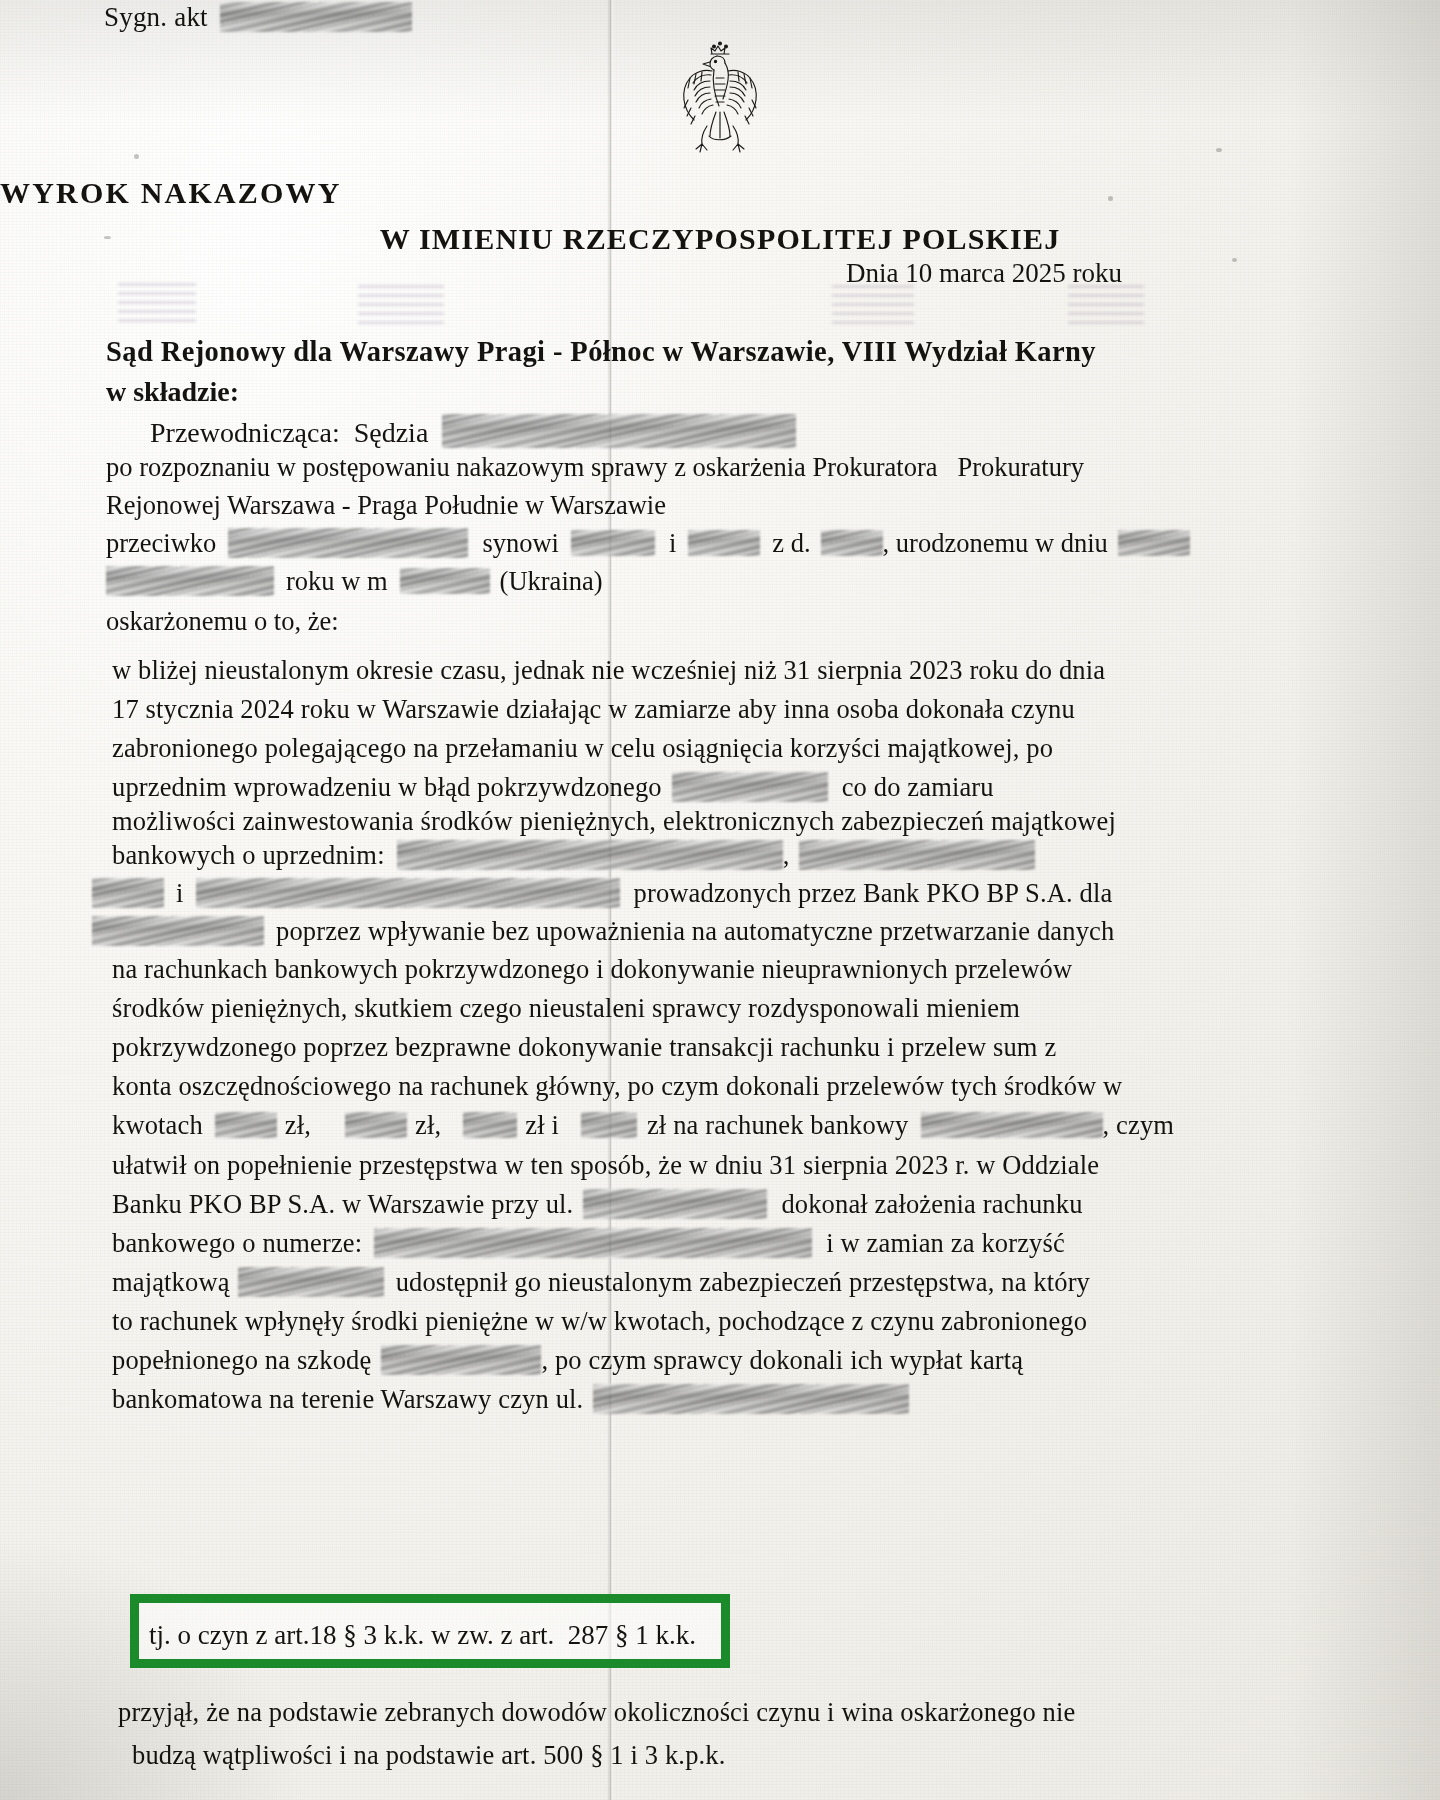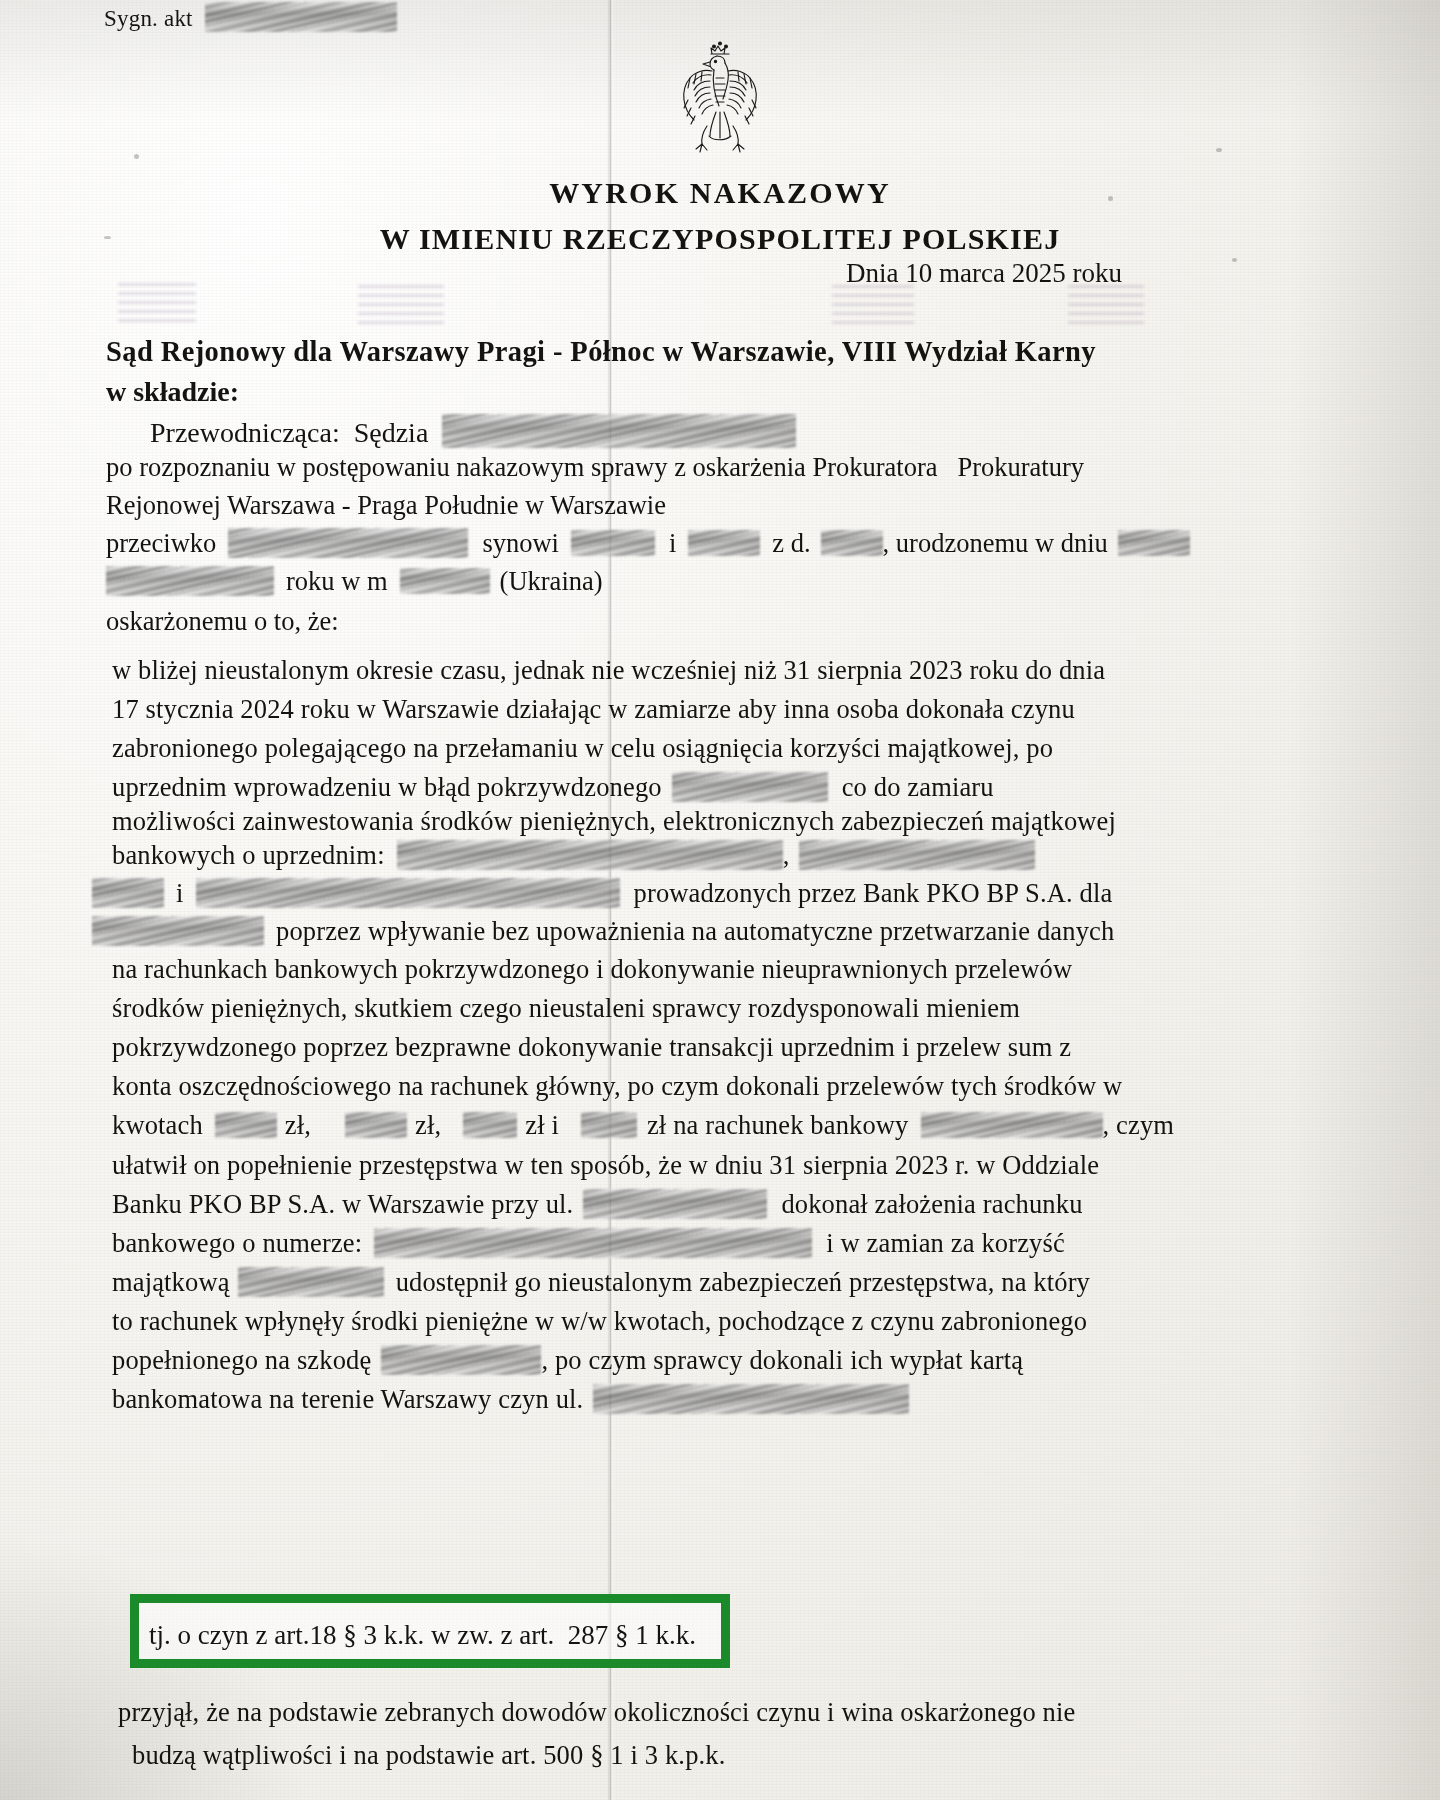--- a/index.html
+++ b/index.html
@@ -54,23 +54,23 @@
     position:absolute;inset:0;
     color:#14130f;
     z-index:4;
   }
   .ln{
     position:absolute;
     white-space:pre;
     line-height:1;
     font-family:"Liberation Serif","DejaVu Serif",serif;
   }
-  .sygn{ left:104px; top:2px; font-size:23px; letter-spacing:.2px;}
+  .sygn{ left:104px; top:2px; font-size:27px; letter-spacing:.2px;}
   .title1{
-    left:0;right:0;top:178px;text-align:center;
+    left:0;right:0;top:178px;
     font-size:30px;font-weight:700;letter-spacing:2.2px;
     white-space:normal;
   }
   .title2{
     left:0;right:0;top:224px;text-align:center;
     font-size:30px;font-weight:700;letter-spacing:1.2px;
     white-space:normal;
   }
   .datebox{ right:318px; top:260px; font-size:27px; }
   .courtline{ left:106px; top:338px; font-size:28.5px; font-weight:700; letter-spacing:.4px; }
@@ -253,21 +253,21 @@
     <div class="p j" style="left:112px;top:806px;">możliwości zainwestowania środków pieniężnych, elektronicznych zabezpieczeń majątkowej</div>
 
     <div class="p j" style="left:112px;top:840px;"><span>bankowych o uprzednim:</span><span class="red" style="width:386px;margin-left:12px;"></span><span>,</span><span class="red" style="width:236px;margin-left:10px;"></span></div>
 
     <div class="p j" style="left:92px;top:878px;"><span class="red" style="width:72px;"></span><span style="margin-left:12px;">i</span><span class="red" style="width:424px;margin-left:12px;"></span><span style="margin-left:14px;">prowadzonych przez Bank PKO BP S.A. dla</span></div>
 
     <div class="p j" style="left:92px;top:916px;"><span class="red" style="width:172px;"></span><span style="margin-left:12px;">poprzez wpływanie bez upoważnienia na automatyczne przetwarzanie danych</span></div>
 
     <div class="p j" style="left:112px;top:954px;">na rachunkach bankowych pokrzywdzonego i dokonywanie nieuprawnionych przelewów</div>
     <div class="p j" style="left:112px;top:993px;">środków pieniężnych, skutkiem czego nieustaleni sprawcy rozdysponowali mieniem</div>
-    <div class="p j" style="left:112px;top:1032px;">pokrzywdzonego poprzez bezprawne dokonywanie transakcji uprzednim i przelew sum z</div>
+    <div class="p j" style="left:112px;top:1032px;">pokrzywdzonego poprzez bezprawne dokonywanie transakcji rachunku i przelew sum z</div>
     <div class="p j" style="left:112px;top:1071px;">konta oszczędnościowego na rachunek główny, po czym dokonali przelewów tych środków w</div>
 
     <div class="p j" style="left:112px;top:1110px;"><span>kwotach</span><span class="red short" style="width:62px;margin-left:12px;"></span><span style="margin-left:8px;">zł,</span><span class="red short" style="width:62px;margin-left:34px;"></span><span style="margin-left:8px;">zł,</span><span class="red short" style="width:54px;margin-left:22px;"></span><span style="margin-left:8px;">zł i</span><span class="red short" style="width:56px;margin-left:22px;"></span><span style="margin-left:10px;">zł na rachunek bankowy</span><span class="red short" style="width:182px;margin-left:12px;"></span><span>, czym</span></div>
 
     <div class="p j" style="left:112px;top:1150px;">ułatwił on popełnienie przestępstwa w ten sposób, że w dniu 31 sierpnia 2023 r. w Oddziale</div>
 
     <div class="p j" style="left:112px;top:1189px;"><span>Banku PKO BP S.A. w Warszawie przy ul.</span><span class="red" style="width:184px;margin-left:10px;"></span><span style="margin-left:14px;">dokonał założenia rachunku</span></div>
 
     <div class="p j" style="left:112px;top:1228px;"><span>bankowego o numerze:</span><span class="red" style="width:438px;margin-left:12px;"></span><span style="margin-left:14px;">i w zamian za korzyść</span></div>
 

